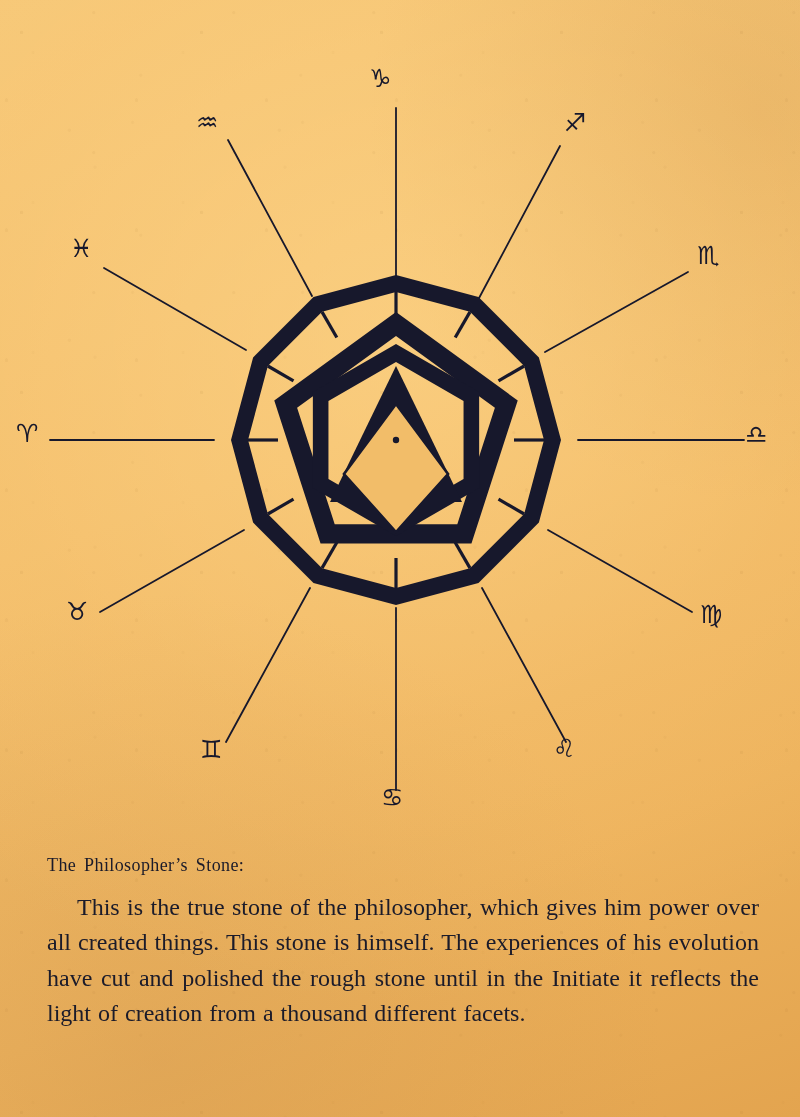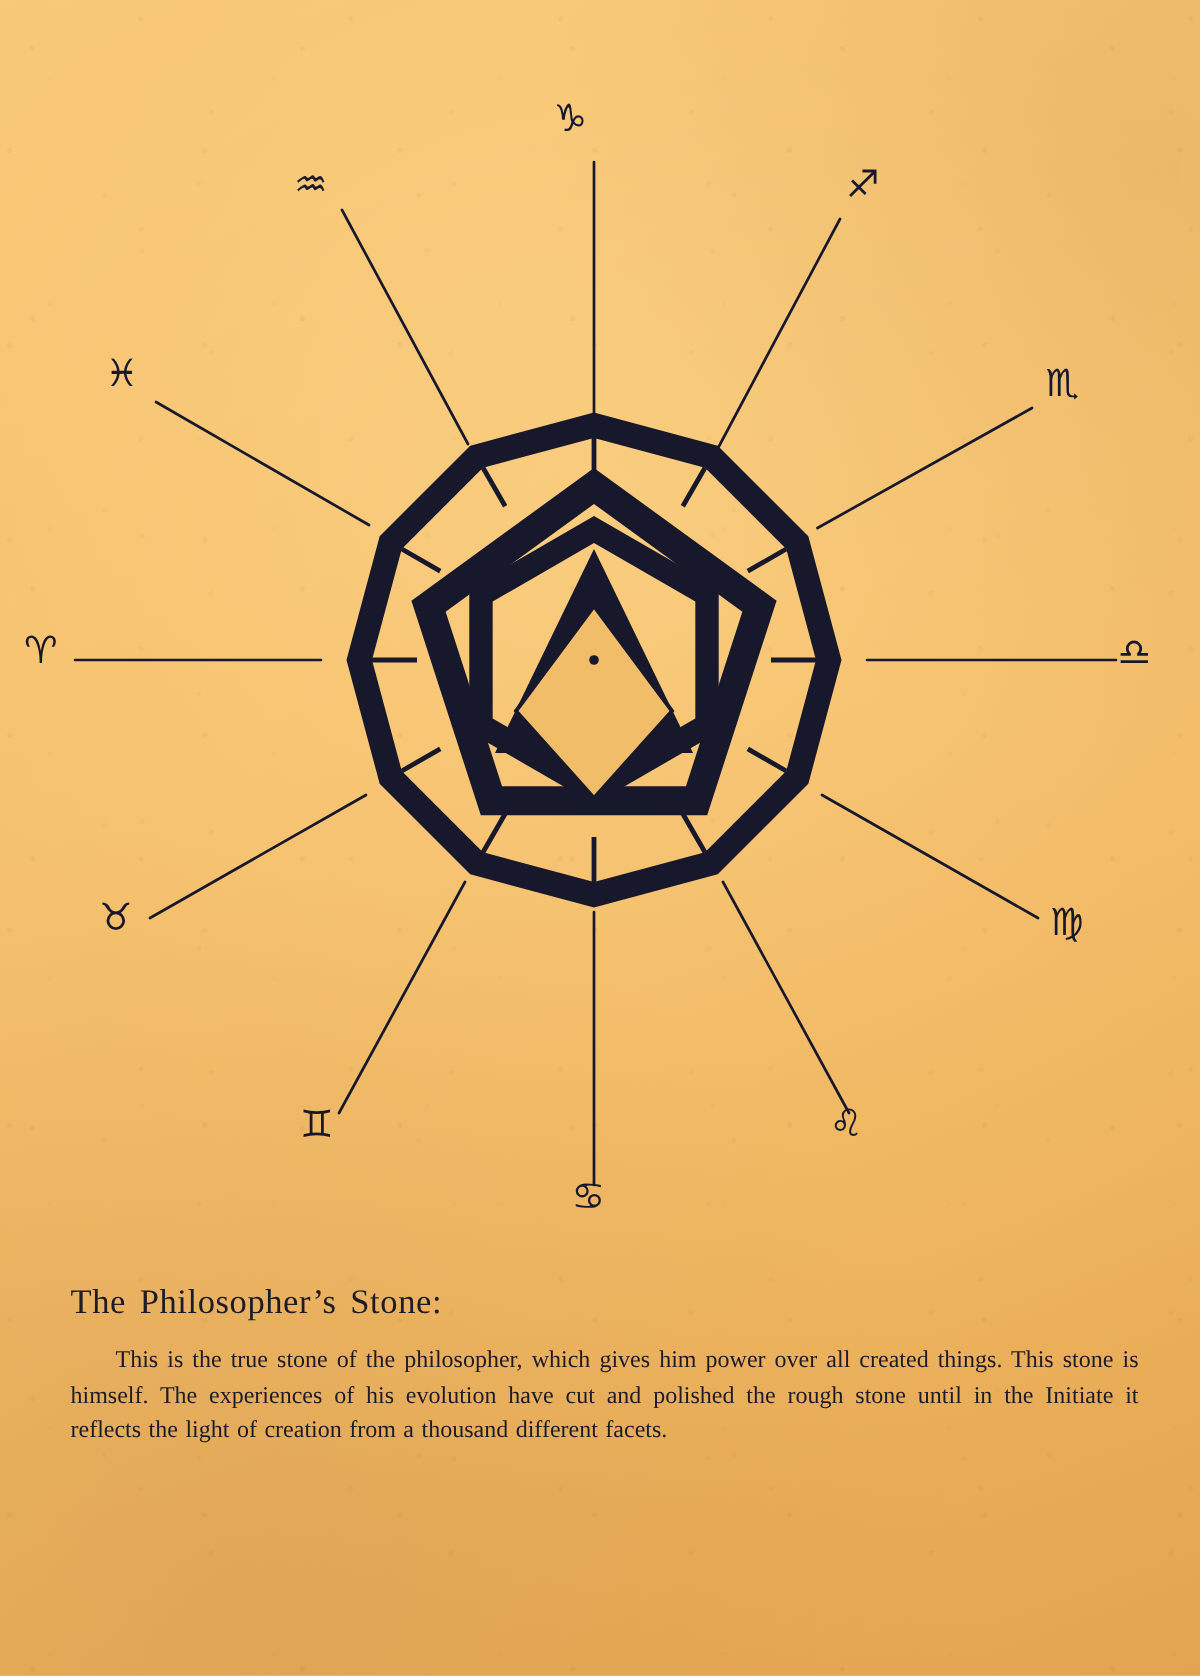--- a/index.html
+++ b/index.html
@@ -59,27 +59,27 @@
   }
 
   #caption {
     position: absolute;
     left: 47px;
     top: 855px;
     width: 712px;
     color: #1b1b2a;
   }
   #caption .heading {
-    font-size: 23px;
+    font-size: 18px;
     letter-spacing: 0.4px;
     word-spacing: 3px;
     margin-bottom: 14px;
   }
   #caption .body {
-    font-size: 16px;
+    font-size: 24px;
     line-height: 1.47;
     text-align: justify;
     text-indent: 30px;
     word-spacing: 1px;
   }
 </style>
 </head>
 <body>
 
 <div id="page">

